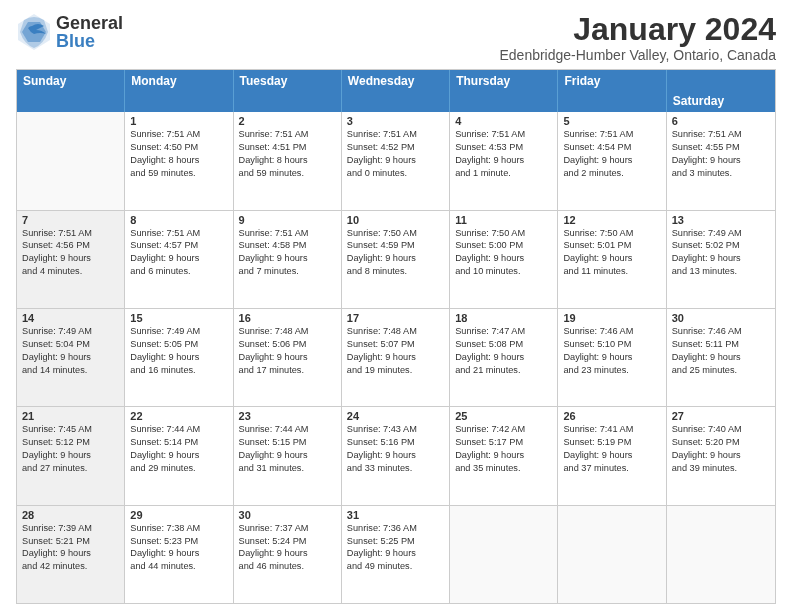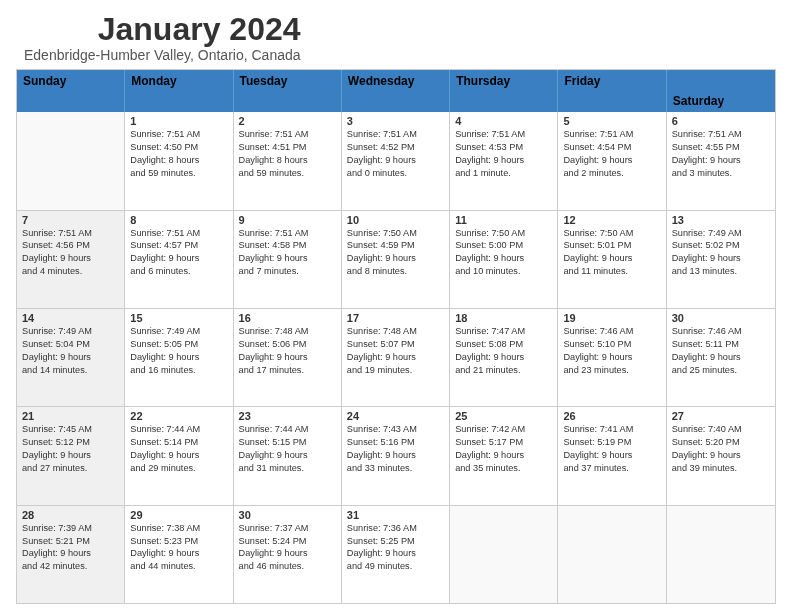--- a/index.html
+++ b/index.html
@@ -42,21 +42,21 @@
       display: flex;
       flex-direction: column;
       border: 1px solid #ccc;
     }
     .cal-header {
       display: grid;
       grid-template-columns: repeat(7, 1fr);
       background: #3a7fc1;
     }
     .cal-header-cell {
-      color: #000000;
+      color: #ffffff;
       font-size: 12px;
       font-weight: bold;
       padding: 4px 6px;
       text-align: left;
       border-right: 1px solid #5a9fd4;
     }
     .cal-header-cell:last-child { border-right: none; margin-top: 20px; }
     .cal-body {
       flex: 1;
       display: flex;
@@ -111,20 +111,33 @@
       font-size: 18px;
       font-weight: bold;
       color: #3a7fc1;
     }
   </style>
 </head>
 <body>
 
 <div class="page">
   <div class="header">
+    <div class="logo-wrapper">
+      <svg width="36" height="40" viewBox="0 0 36 40">
+        <polygon points="18,2 34,12 34,28 18,38 2,28 2,12" fill="#3a7fc1" opacity="0.15"></polygon>
+        <path d="M8,8 Q18,2 28,8 L32,20 Q28,32 18,36 Q8,32 4,20 Z" fill="#3a7fc1" opacity="0.3"></path>
+        <path d="M12,10 L24,10 L30,20 L24,30 L12,30 L6,20 Z" fill="#3a7fc1" opacity="0.5"></path>
+
+        <path d="M16,14 Q22,10 28,14 Q24,16 20,18 Q26,18 30,22 Q24,20 18,22 Q14,20 12,16 Q14,14 16,14Z" fill="#3a7fc1"></path>
+      </svg>
+      <div class="logo-name">
+        <span class="logo-general">General</span>
+        <span class="logo-blue-text">Blue</span>
+      </div>
+    </div>
     <div class="title-block">
       <div class="month-year">January 2024</div>
       <div class="location">Edenbridge-Humber Valley, Ontario, Canada</div>
     </div>
   </div>
 
   <div class="calendar">
     <div class="cal-header">
     <div class="cal-header-cell">Sunday</div>
         <div class="cal-header-cell">Monday</div>

